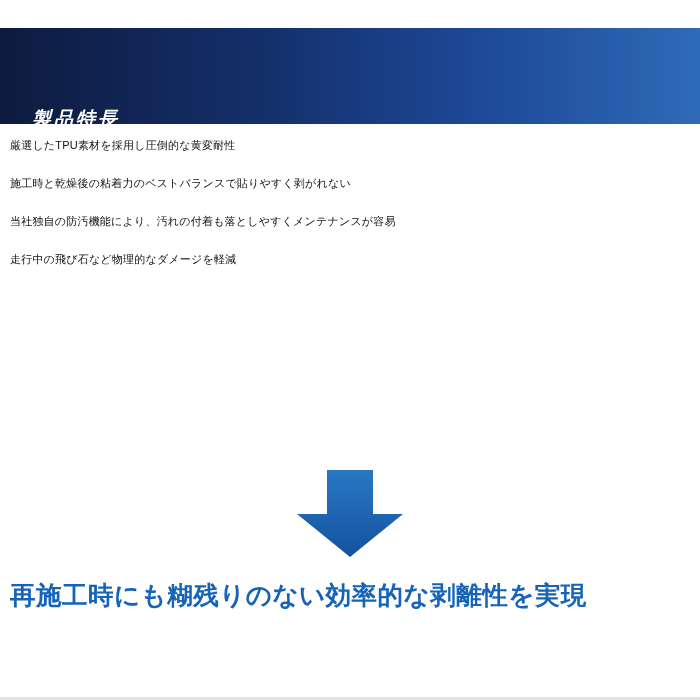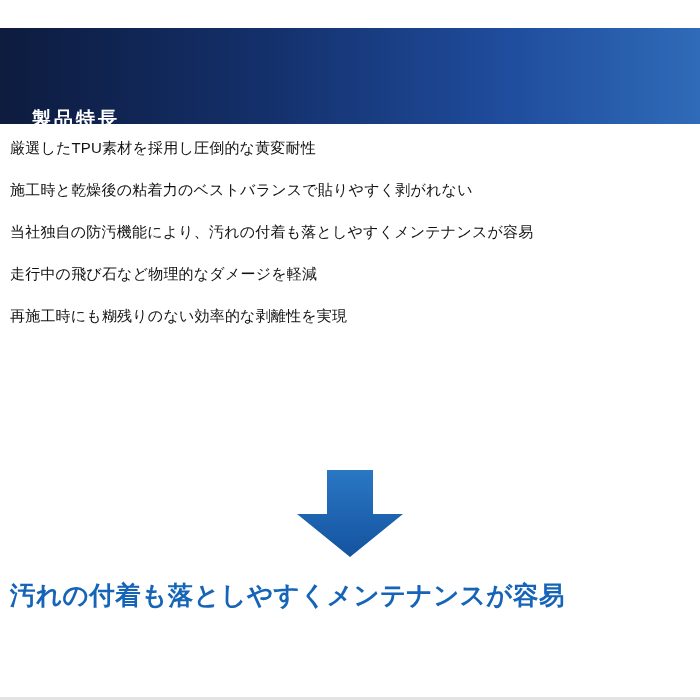--- a/index.html
+++ b/index.html
@@ -30,30 +30,31 @@
     background: linear-gradient(to right, #0d1b3e 0%, #14306b 38%, #1f4c9c 72%, #2f6bb8 100%);
   }
   .header-title {
     position: absolute;
     left: 32px;
     top: 78px;
     font-size: 19px;
     font-weight: bold;
     color: #ffffff;
     letter-spacing: 3px;
+    font-style: italic;
   }
   
   .features {
     position: absolute;
     left: 10px;
     top: 140px;
     width: 680px;
   }
   .feature-item {
-    font-size: 15px;
+    font-size: 11px;
     color: #111111;
     line-height: 1.0;
     padding: 0;
     margin: 0 0 27px 0;
     letter-spacing: 0.2px;
     white-space: nowrap;
   }
   
   .arrow-wrap {
     position: absolute;
@@ -97,31 +98,30 @@
 
   <div class="header-band">
     <div class="header-title">製品特長</div>
   </div>
 
   <div class="features">
     <p class="feature-item">厳選したTPU素材を採用し圧倒的な黄変耐性</p>
     <p class="feature-item">施工時と乾燥後の粘着力のベストバランスで貼りやすく剥がれない</p>
     <p class="feature-item">当社独自の防汚機能により、汚れの付着も落としやすくメンテナンスが容易</p>
     <p class="feature-item">走行中の飛び石など物理的なダメージを軽減</p>
-    <p class="feature-item">再施工時にも糊残りのない効率的な剥離性を実現</p>
   </div>
 
   <div class="arrow-wrap">
     <svg class="arrow" width="110" height="88" viewBox="0 0 110 88">
       <defs>
         <linearGradient id="arrGrad" x1="0" y1="0" x2="0" y2="1">
           <stop offset="0%" stop-color="#2a77c4"></stop>
           <stop offset="100%" stop-color="#14539f"></stop>
         </linearGradient>
       </defs>
       <polygon points="32,0 78,0 78,44 108,44 55,87 2,44 32,44" fill="url(#arrGrad)"></polygon>
     </svg>
   </div>
 
-  <div class="conclusion">汚れの付着も落としやすくメンテナンスが容易</div>
+  <div class="conclusion">再施工時にも糊残りのない効率的な剥離性を実現</div>
 
   <div class="bottom-rule"></div>
 </div>
 
 </body></html>

